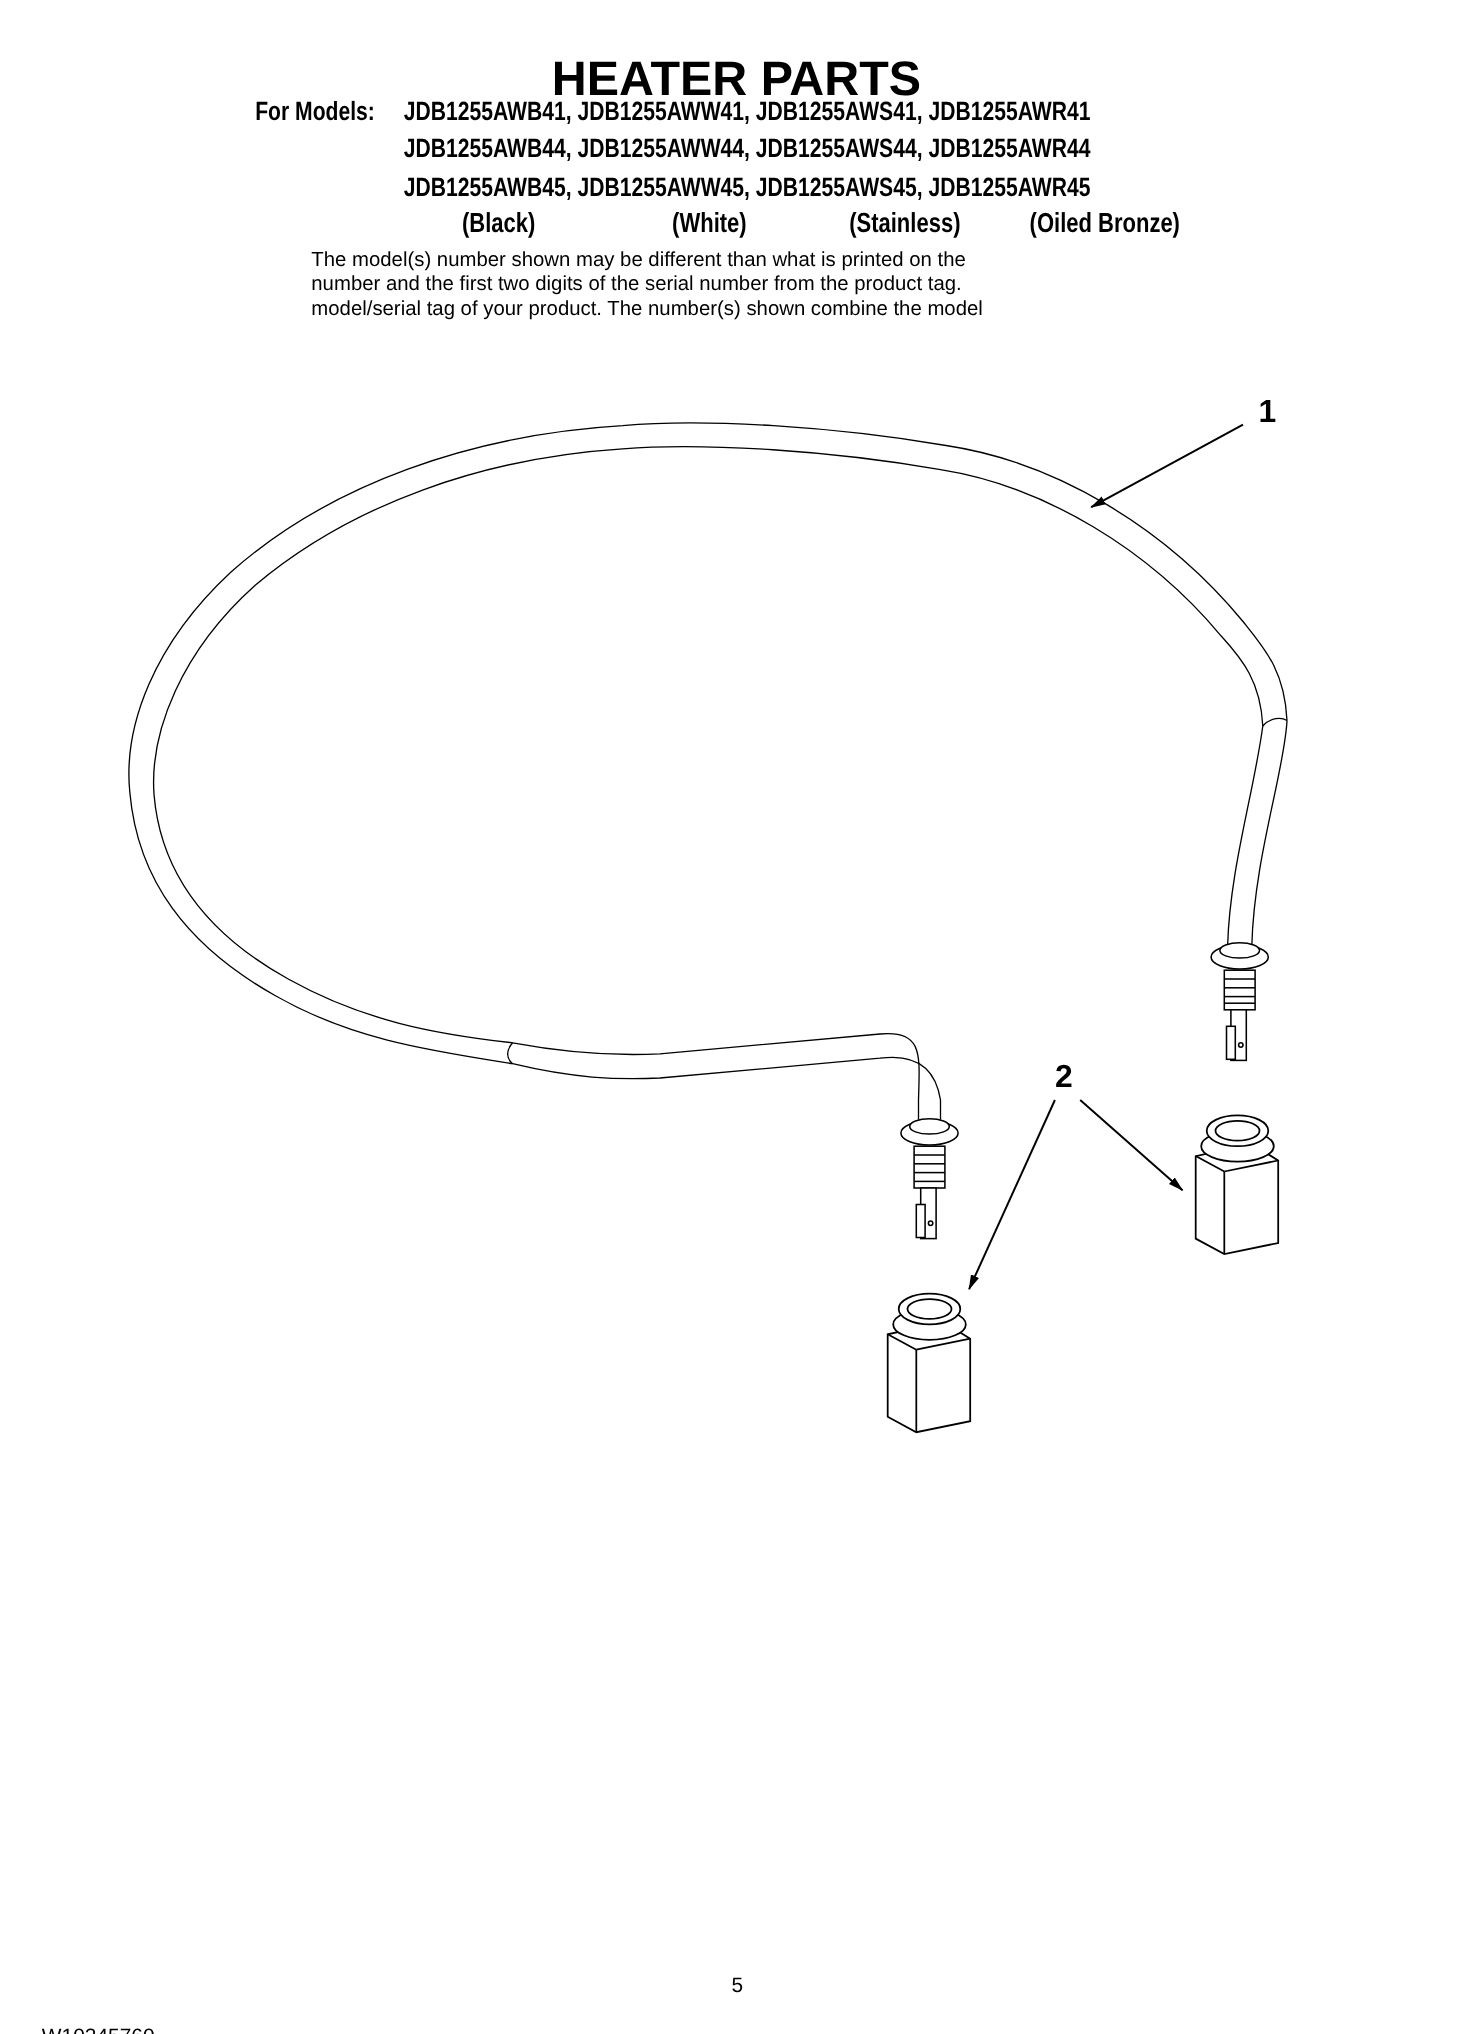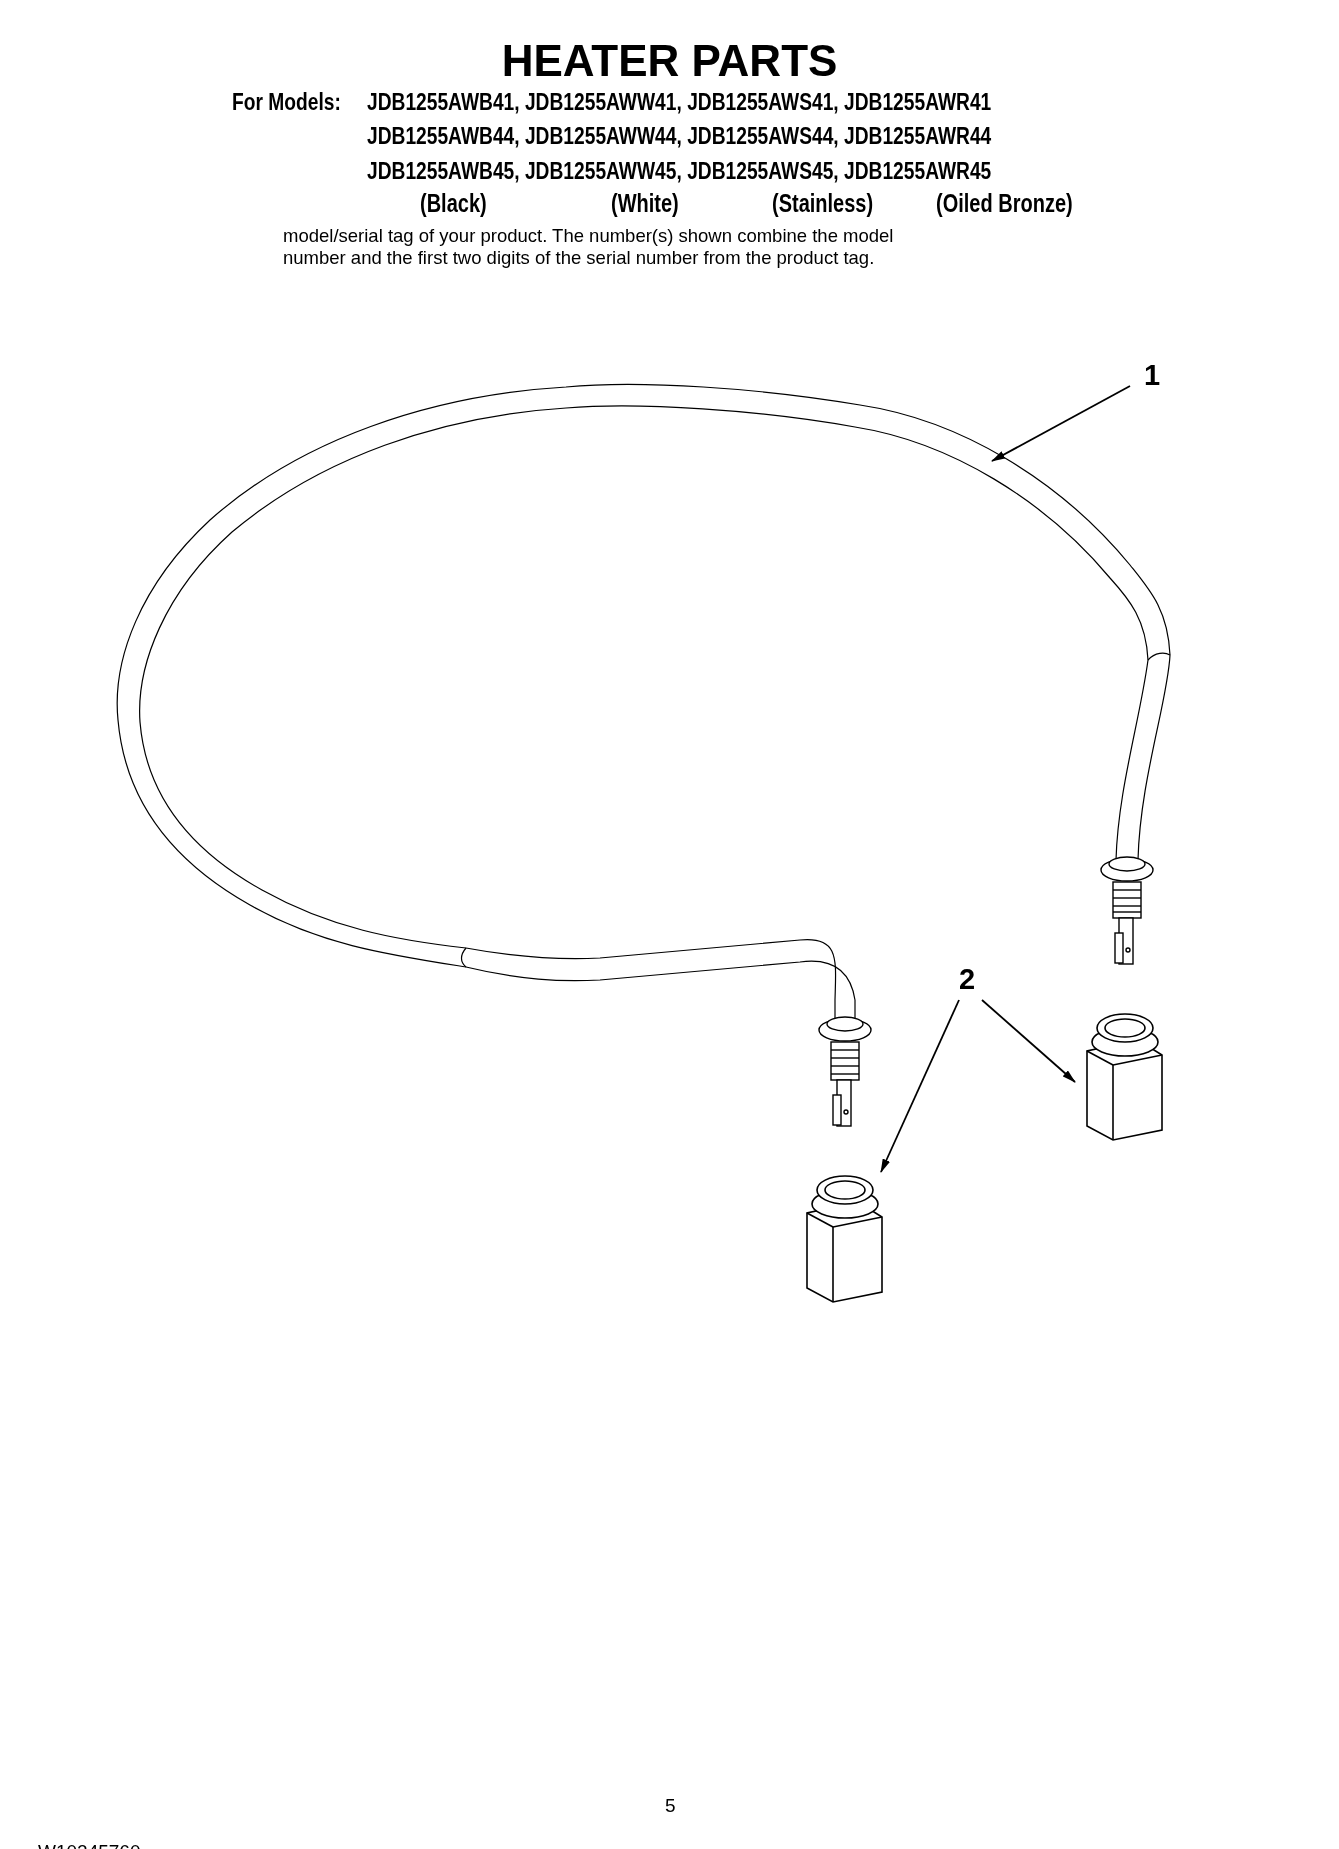--- a/index.html
+++ b/index.html
@@ -1,19 +1,19 @@
 <!DOCTYPE html>
 <html><head>
 <meta charset="utf-8">
 <style>
   html, body { margin: 0; padding: 0; background: #ffffff; }
   body { width: 1339px; height: 1849px; position: relative; overflow: hidden; color: #000; }
   .abs { position: absolute; }
   .title {
-    left: 0; width: 1339px; top: 38px; text-align: center;
+    left: 0; width: 1339px; top: 49px; text-align: center;
     font-family: "Liberation Sans", sans-serif; font-weight: bold;
     font-size: 44px; letter-spacing: 0px; line-height: 46px;
   }
   .models {
     font-family: "Liberation Sans", sans-serif; font-weight: bold;
     font-size: 24px; line-height: 34px; white-space: nowrap;
     transform-origin: left top; transform: scaleX(0.80);
   }
   .for-label { left: 232px; top: 85px; }
   .model-line { left: 367px; }
@@ -44,22 +44,23 @@
 <div class="abs models model-line" style="top:85px">JDB1255AWB41, JDB1255AWW41, JDB1255AWS41, JDB1255AWR41</div>
 <div class="abs models model-line" style="top:119px">JDB1255AWB44, JDB1255AWW44, JDB1255AWS44, JDB1255AWR44</div>
 <div class="abs models model-line" style="top:154px">JDB1255AWB45, JDB1255AWW45, JDB1255AWS45, JDB1255AWR45</div>
 
 <div class="abs color-label" style="left:420px">(Black)</div>
 <div class="abs color-label" style="left:611px">(White)</div>
 <div class="abs color-label" style="left:772px">(Stainless)</div>
 <div class="abs color-label" style="left:936px">(Oiled Bronze)</div>
 
 <div class="abs note">
+  <div>The model(s) number shown may be different than what is printed on the</div>
+  <div>number and the first two digits of the serial number from the product tag.</div>
   <div>model/serial tag of your product. The number(s) shown combine the model</div>
-  <div>number and the first two digits of the serial number from the product tag.</div>
 </div>
 
 <svg class="diagram" width="1339" height="1849" viewBox="0 0 1339 1849">
   <defs>
     <marker id="arrowhead" markerWidth="14" markerHeight="8" refX="13" refY="4" orient="auto" markerUnits="userSpaceOnUse">
       <path d="M0,0 L14,4 L0,8 Z" fill="#000"></path>
     </marker>
   </defs>
 
   <g fill="none" stroke="#000" stroke-width="1.2">

